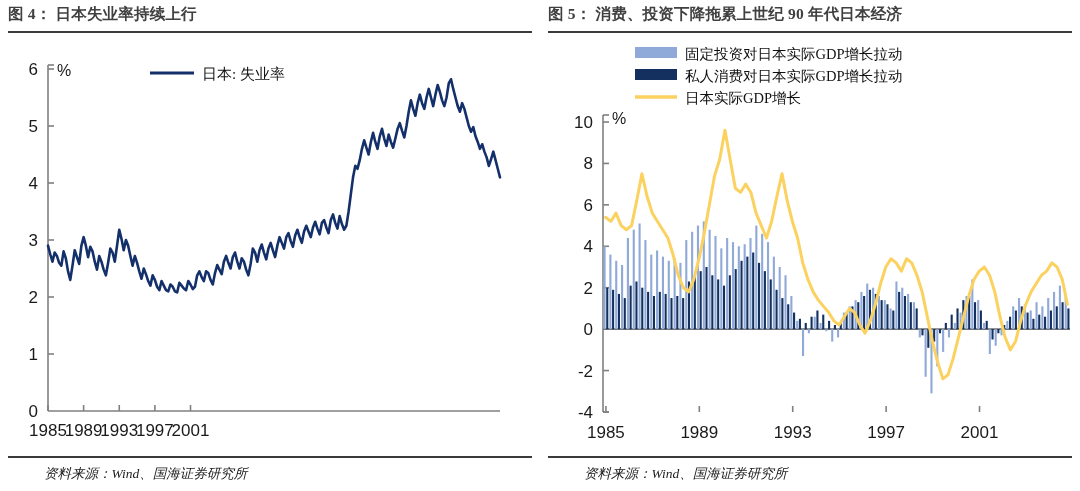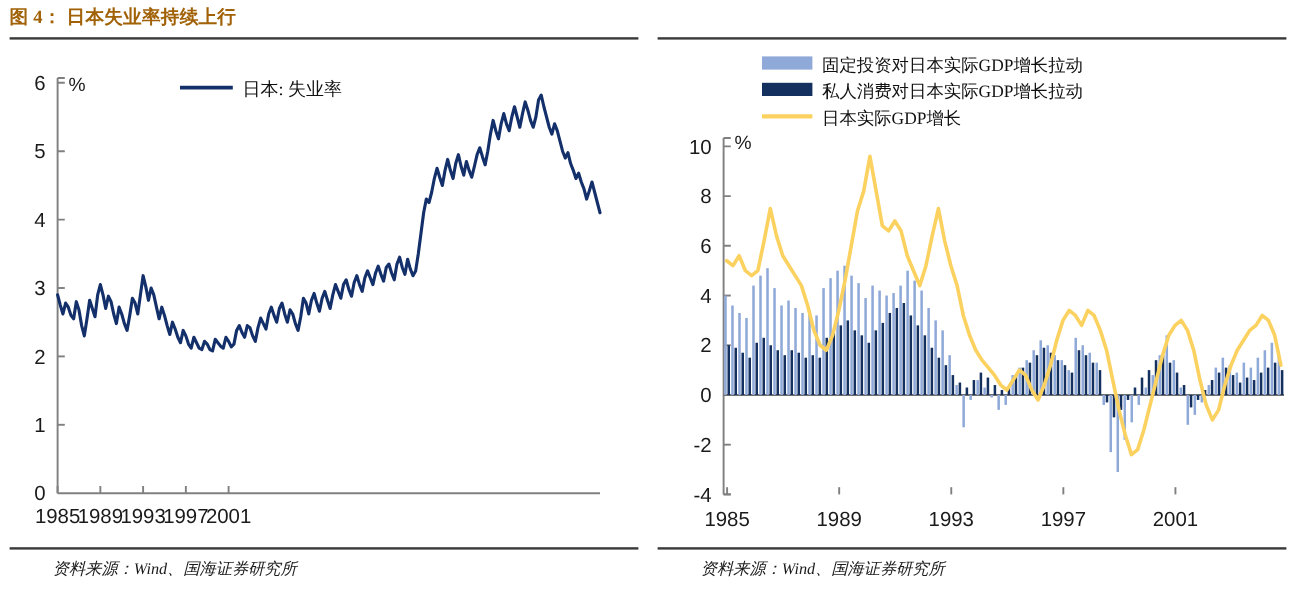--- a/index.html
+++ b/index.html
@@ -4,21 +4,21 @@
 <style>
   html,body{margin:0;padding:0;background:#ffffff;}
   body{width:1080px;height:491px;font-family:"Liberation Serif",serif;overflow:hidden;}
   .page{position:relative;width:1080px;height:491px;}
   .panel{position:absolute;top:0;width:540px;height:491px;box-sizing:border-box;}
   .panel.left{left:0;}
   .panel.right{left:540px;}
   .panel-title{
     position:absolute;left:8px;right:8px;top:4px;height:26px;
     font-family:"Liberation Serif",serif;font-weight:bold;font-size:15.5px;
-    color:#a16207;letter-spacing:.2px;white-space:nowrap;
+    color:#404040;letter-spacing:.2px;white-space:nowrap;
   }
   .rule-top{position:absolute;left:8px;right:8px;top:31px;height:0;border-top:2.2px solid #3a3a3a;}
   .rule-bottom{position:absolute;left:8px;right:8px;bottom:33px;height:0;border-top:2.2px solid #3a3a3a;}
   .source{
     position:absolute;left:14px;bottom:8px;
     font-family:"Liberation Serif",serif;font-style:italic;font-size:13.5px;color:#1a1a1a;white-space:nowrap;margin-left:30px;
   }
   .plot{position:absolute;left:0;top:32px;width:540px;height:425px;}
   svg{display:block;}
   .tick-lbl{font-family:"Liberation Sans",sans-serif;font-size:17px;fill:#1a1a1a;}
@@ -66,20 +66,21 @@
           <polyline points="48.00,213.70 50.23,222.25 52.45,229.66 54.68,220.54 56.91,223.96 59.13,230.80 61.36,233.65 63.59,219.40 65.81,226.24 68.04,239.35 70.27,247.90 72.49,233.65 74.72,218.26 76.95,225.10 79.17,231.94 81.40,213.70 83.63,205.15 85.85,213.70 88.08,225.10 90.31,214.84 92.53,219.40 94.76,229.66 96.99,237.64 99.21,223.96 101.44,229.66 103.67,237.64 105.89,243.34 108.12,230.80 110.34,216.55 112.57,220.54 114.80,229.66 117.02,213.70 119.25,197.74 121.48,206.86 123.70,218.26 125.93,208.00 128.16,213.70 130.38,223.96 132.61,233.65 134.84,223.96 137.06,230.80 139.29,239.35 141.52,246.76 143.74,236.50 145.97,242.20 148.20,249.04 150.42,253.60 152.65,243.34 154.88,247.90 157.10,254.74 159.33,258.16 161.56,249.04 163.78,253.60 166.01,258.16 168.24,259.30 170.46,252.46 172.69,254.74 174.92,259.30 177.14,260.44 179.37,250.75 181.60,253.60 183.82,256.45 186.05,258.16 188.28,249.04 190.50,252.46 192.73,257.02 194.96,254.74 197.18,243.34 199.41,239.35 201.64,245.05 203.86,249.04 206.09,239.35 208.32,241.06 210.54,247.90 212.77,252.46 215.00,241.06 217.22,233.08 219.45,237.64 221.67,242.20 223.90,229.66 226.13,223.96 228.35,230.80 230.58,236.50 232.81,225.10 235.03,220.54 237.26,229.66 239.49,236.50 241.71,226.24 243.94,229.66 246.17,237.64 248.39,243.34 250.62,231.94 252.85,216.55 255.07,220.54 257.30,229.66 259.53,218.26 261.75,212.56 263.98,220.54 266.21,227.38 268.43,216.55 270.66,210.85 272.89,218.26 275.11,225.10 277.34,213.70 279.57,205.15 281.79,210.85 284.02,216.55 286.25,205.15 288.47,201.16 290.70,209.14 292.93,214.84 295.15,203.44 297.38,197.74 299.61,205.15 301.83,210.85 304.06,199.45 306.29,193.75 308.51,199.45 310.74,205.15 312.97,195.46 315.19,189.76 317.42,196.60 319.65,202.30 321.87,190.90 324.10,188.05 326.33,195.46 328.55,201.16 330.78,188.05 333.00,182.35 335.23,190.90 337.46,196.60 339.68,184.06 341.91,192.04 344.14,197.74 346.36,193.75 348.59,179.50 350.82,162.40 353.04,145.30 355.27,133.90 357.50,136.75 359.72,128.20 361.95,116.80 364.18,108.25 366.40,115.66 368.63,122.50 370.86,109.96 373.08,100.84 375.31,109.96 377.54,116.80 379.76,104.26 381.99,96.85 384.22,106.54 386.44,113.95 388.67,102.55 390.90,109.96 393.12,115.66 395.35,106.54 397.58,96.85 399.80,91.15 402.03,98.56 404.26,105.40 406.48,94.00 408.71,79.75 410.94,68.35 413.16,76.90 415.39,83.74 417.62,71.20 419.84,62.65 422.07,71.20 424.30,76.90 426.52,65.50 428.75,56.95 430.98,65.50 433.20,74.05 435.43,62.65 437.66,52.96 439.88,59.80 442.11,68.35 444.33,74.05 446.56,65.50 448.79,51.25 451.01,47.26 453.24,56.95 455.47,65.50 457.69,74.05 459.92,79.75 462.15,71.20 464.37,76.90 466.60,85.45 468.83,94.00 471.05,99.70 473.28,95.14 475.51,104.26 477.73,109.96 479.96,116.80 482.19,112.24 484.41,119.65 486.64,125.35 488.87,133.90 491.09,127.06 493.32,119.65 495.55,128.20 497.77,136.75 500.00,145.30" fill="none" stroke="#14306b" stroke-width="2.6" stroke-linejoin="round" stroke-linecap="round"></polyline>
           <line x1="150" y1="41" x2="194" y2="41" stroke="#14306b" stroke-width="3.2"></line>
           <text x="202" y="47" class="legend-lbl">日本: 失业率</text>
         </svg>
     </div>
     <div class="rule-bottom"></div>
     <div class="source">资料来源：Wind、国海证券研究所</div>
   </div>
 
   <div class="panel right">
+    <div class="panel-title">图 5： 消费、投资下降拖累上世纪 90 年代日本经济</div>
     <div class="rule-top"></div>
     <div class="plot">
       <svg id="svg5" width="540" height="425" viewBox="0 0 540 425">
           <line x1="63" y1="83" x2="63" y2="380" stroke="#808080" stroke-width="1.6"></line>
           <line x1="63" y1="83" x2="69" y2="83" stroke="#808080" stroke-width="1.6"></line>
           <line x1="63" y1="380" x2="69" y2="380" stroke="#808080" stroke-width="1.6"></line>
           <line x1="63" y1="90" x2="69" y2="90" stroke="#808080" stroke-width="1.6"></line>
           <text x="53" y="96" class="tick-lbl" text-anchor="end">10</text>
           <line x1="63" y1="131.42857142857144" x2="69" y2="131.42857142857144" stroke="#808080" stroke-width="1.6"></line>
           <text x="53" y="137.42857142857144" class="tick-lbl" text-anchor="end">8</text>

